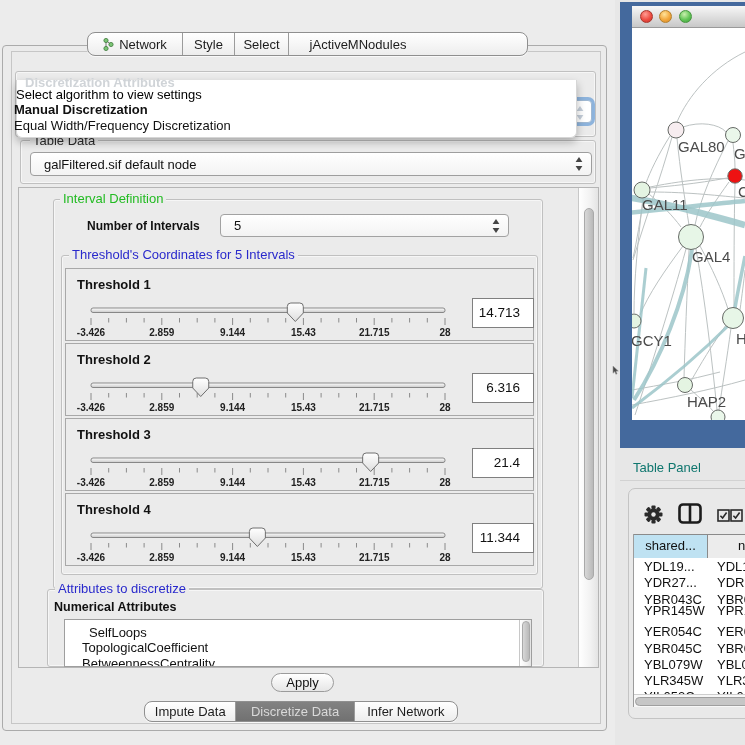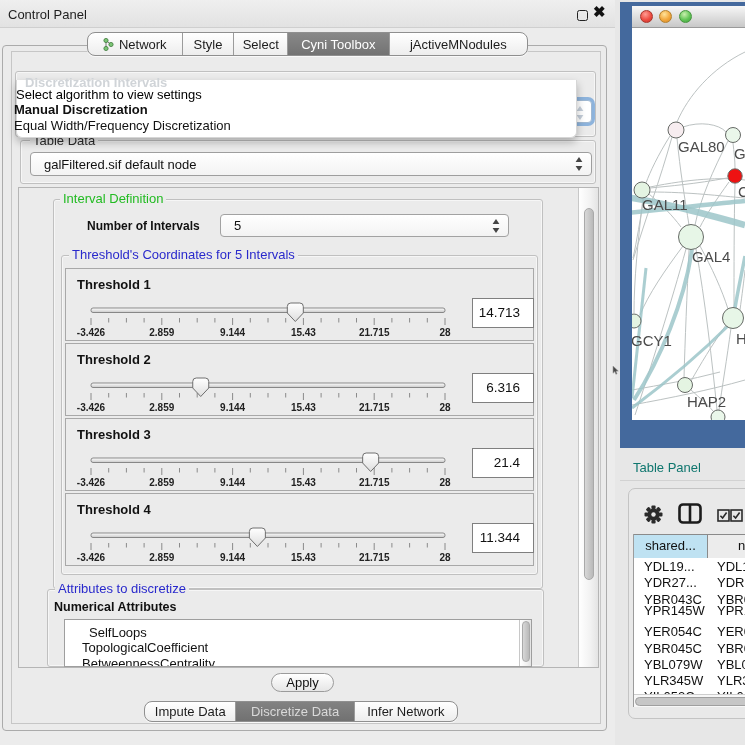--- a/index.html
+++ b/index.html
@@ -138,64 +138,56 @@
     background:#f7f7f7; border-top:1px solid #cecece; }
   #tp-hthumb { position:absolute; left:1px; top:2px; width:118px; height:9px;
     background:#c6c6c6; border:1px solid #9f9f9f; border-radius:5px; }
 
   .toolicon { position:absolute; }
 </style>
 </head>
 <body>
 
 <div class="abs" id="cp-window">
-  <div class="abs" id="cp-titlebar">
-    <span class="abs" id="cp-title">Control Panel</span>
-    <span class="abs" id="float-icon"></span>
-    <span class="abs" id="close-icon">✖</span>
-  </div>
 
   <div class="abs segbar" id="top-tabbar">
       <div class="seg" style="width: 95px;">
         <svg class="net-icon" viewBox="0 0 11 13">
           <line x1="3" y1="2.5" x2="3" y2="10.5" stroke="#777" stroke-width="1"></line>
           <line x1="3" y1="2.5" x2="8" y2="6.5" stroke="#777" stroke-width="1"></line>
           <circle cx="3" cy="2.5" r="2.1" fill="#7cc576" stroke="#3f7a3b" stroke-width="0.8"></circle>
           <circle cx="8" cy="6.5" r="2.1" fill="#7cc576" stroke="#3f7a3b" stroke-width="0.8"></circle>
           <circle cx="3" cy="10.5" r="2.1" fill="#7cc576" stroke="#3f7a3b" stroke-width="0.8"></circle>
         </svg>
         <span>Network</span>
       </div>
       <div class="seg" style="width: 52px;">
         <span>Style</span>
       </div>
       <div class="seg" style="width: 54px;">
         <span>Select</span>
       </div>
-      <div class="seg sel" style="width: 102px;">
-        <span>Cyni Toolbox</span>
-      </div>
       <div class="seg" style="width: 138px;">
         <span>jActiveMNodules</span>
       </div>
     </div>
 
   <div class="abs" id="outer-panel"></div>
   <div class="abs" id="inner-panel"></div>
 
   <div class="abs groupbox" id="algo-group"></div>
   <div class="abs" id="algo-combo">
     <svg class="arrows" style="position:absolute; right:7px; top:5px;" width="8" height="14" viewBox="0 0 8 14">
       <polygon points="4,0 7.4,5 0.6,5" fill="#c3cdd8"></polygon>
         <polygon points="4,14 7.4,9 0.6,9" fill="#c3cdd8"></polygon>
     </svg>
   </div>
 
   <div class="abs" id="algo-popup"></div>
-  <span class="abs" id="algo-faded-title">Discretization Intervals</span>
+  <span class="abs" id="algo-faded-title">Discretization Attributes</span>
   <span class="abs" id="algo-placeholder">Select algorithm to view settings</span>
   <div id="popup-items">
       <span class="popup-item" style="top: 102px; font-weight: bold;">Manual Discretization</span>
       <span class="popup-item" style="top: 118px; font-weight: normal;">Equal Width/Frequency Discretization</span>
     </div>
 
   <div class="abs groupbox" id="tabledata-group"></div>
   <span class="abs grouptitle" id="tabledata-title">Table Data</span>
   <div class="abs combo" id="tabledata-combo">
     <span class="val">galFiltered.sif default node</span>

